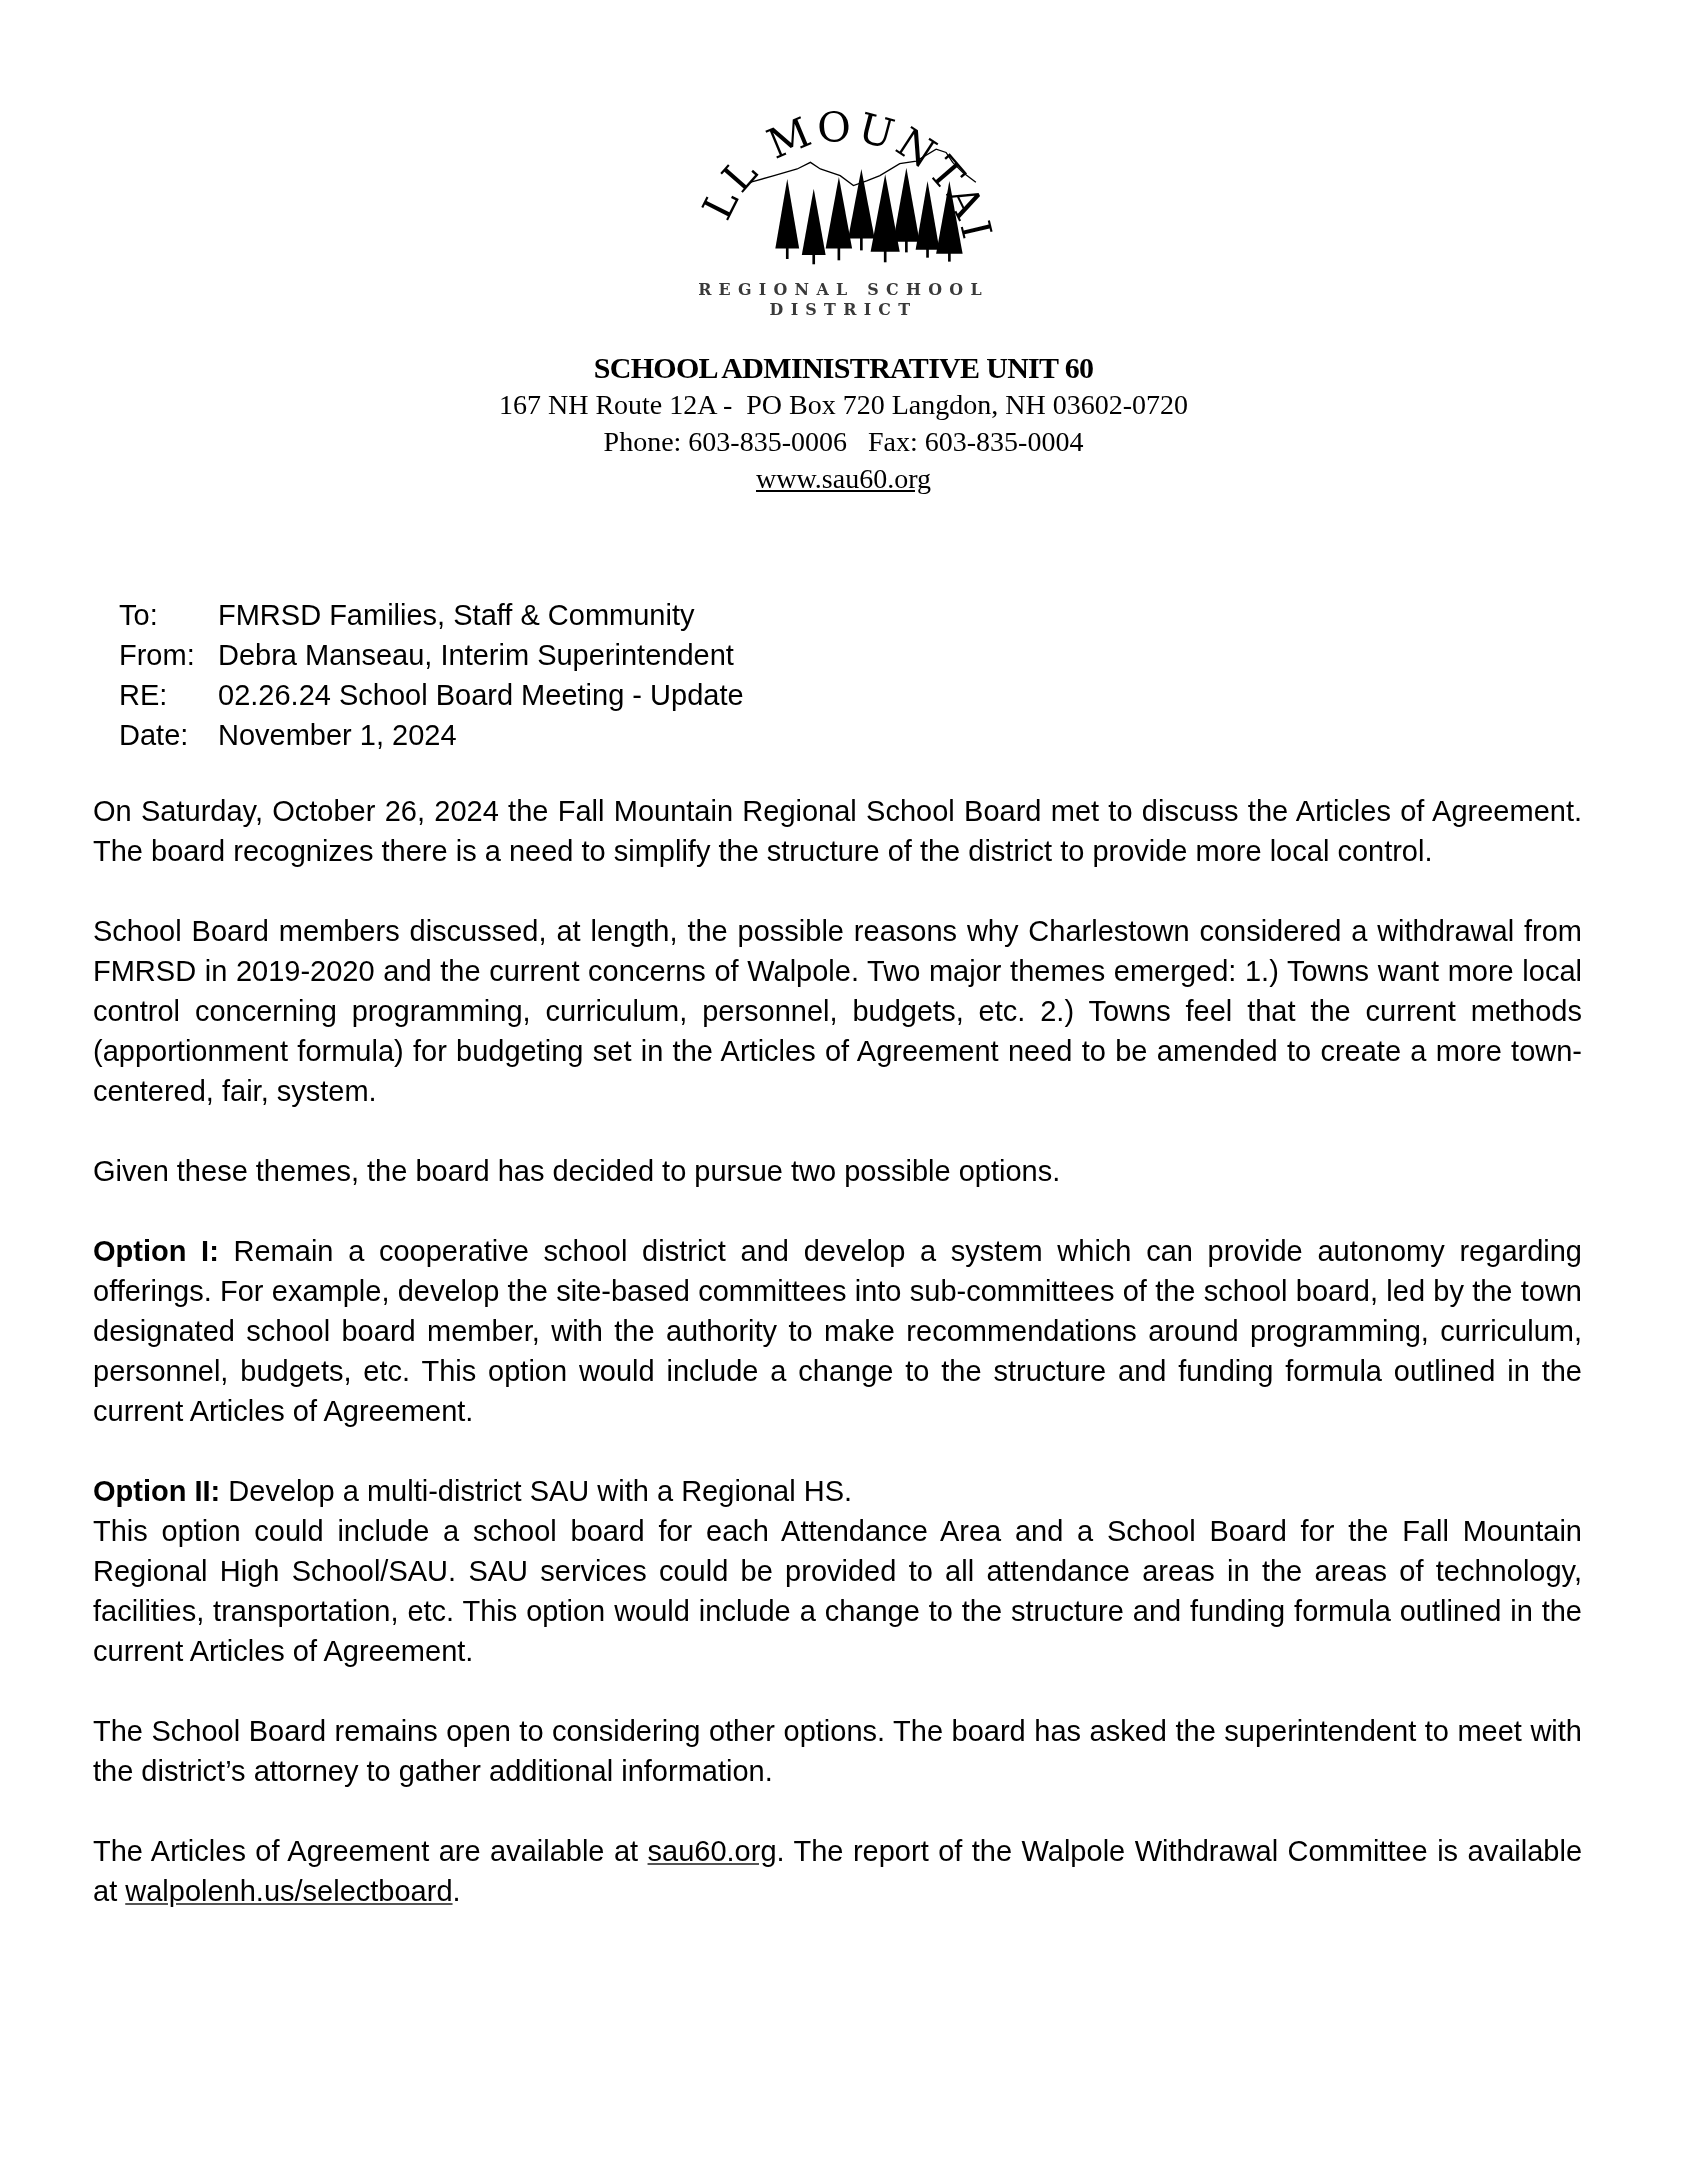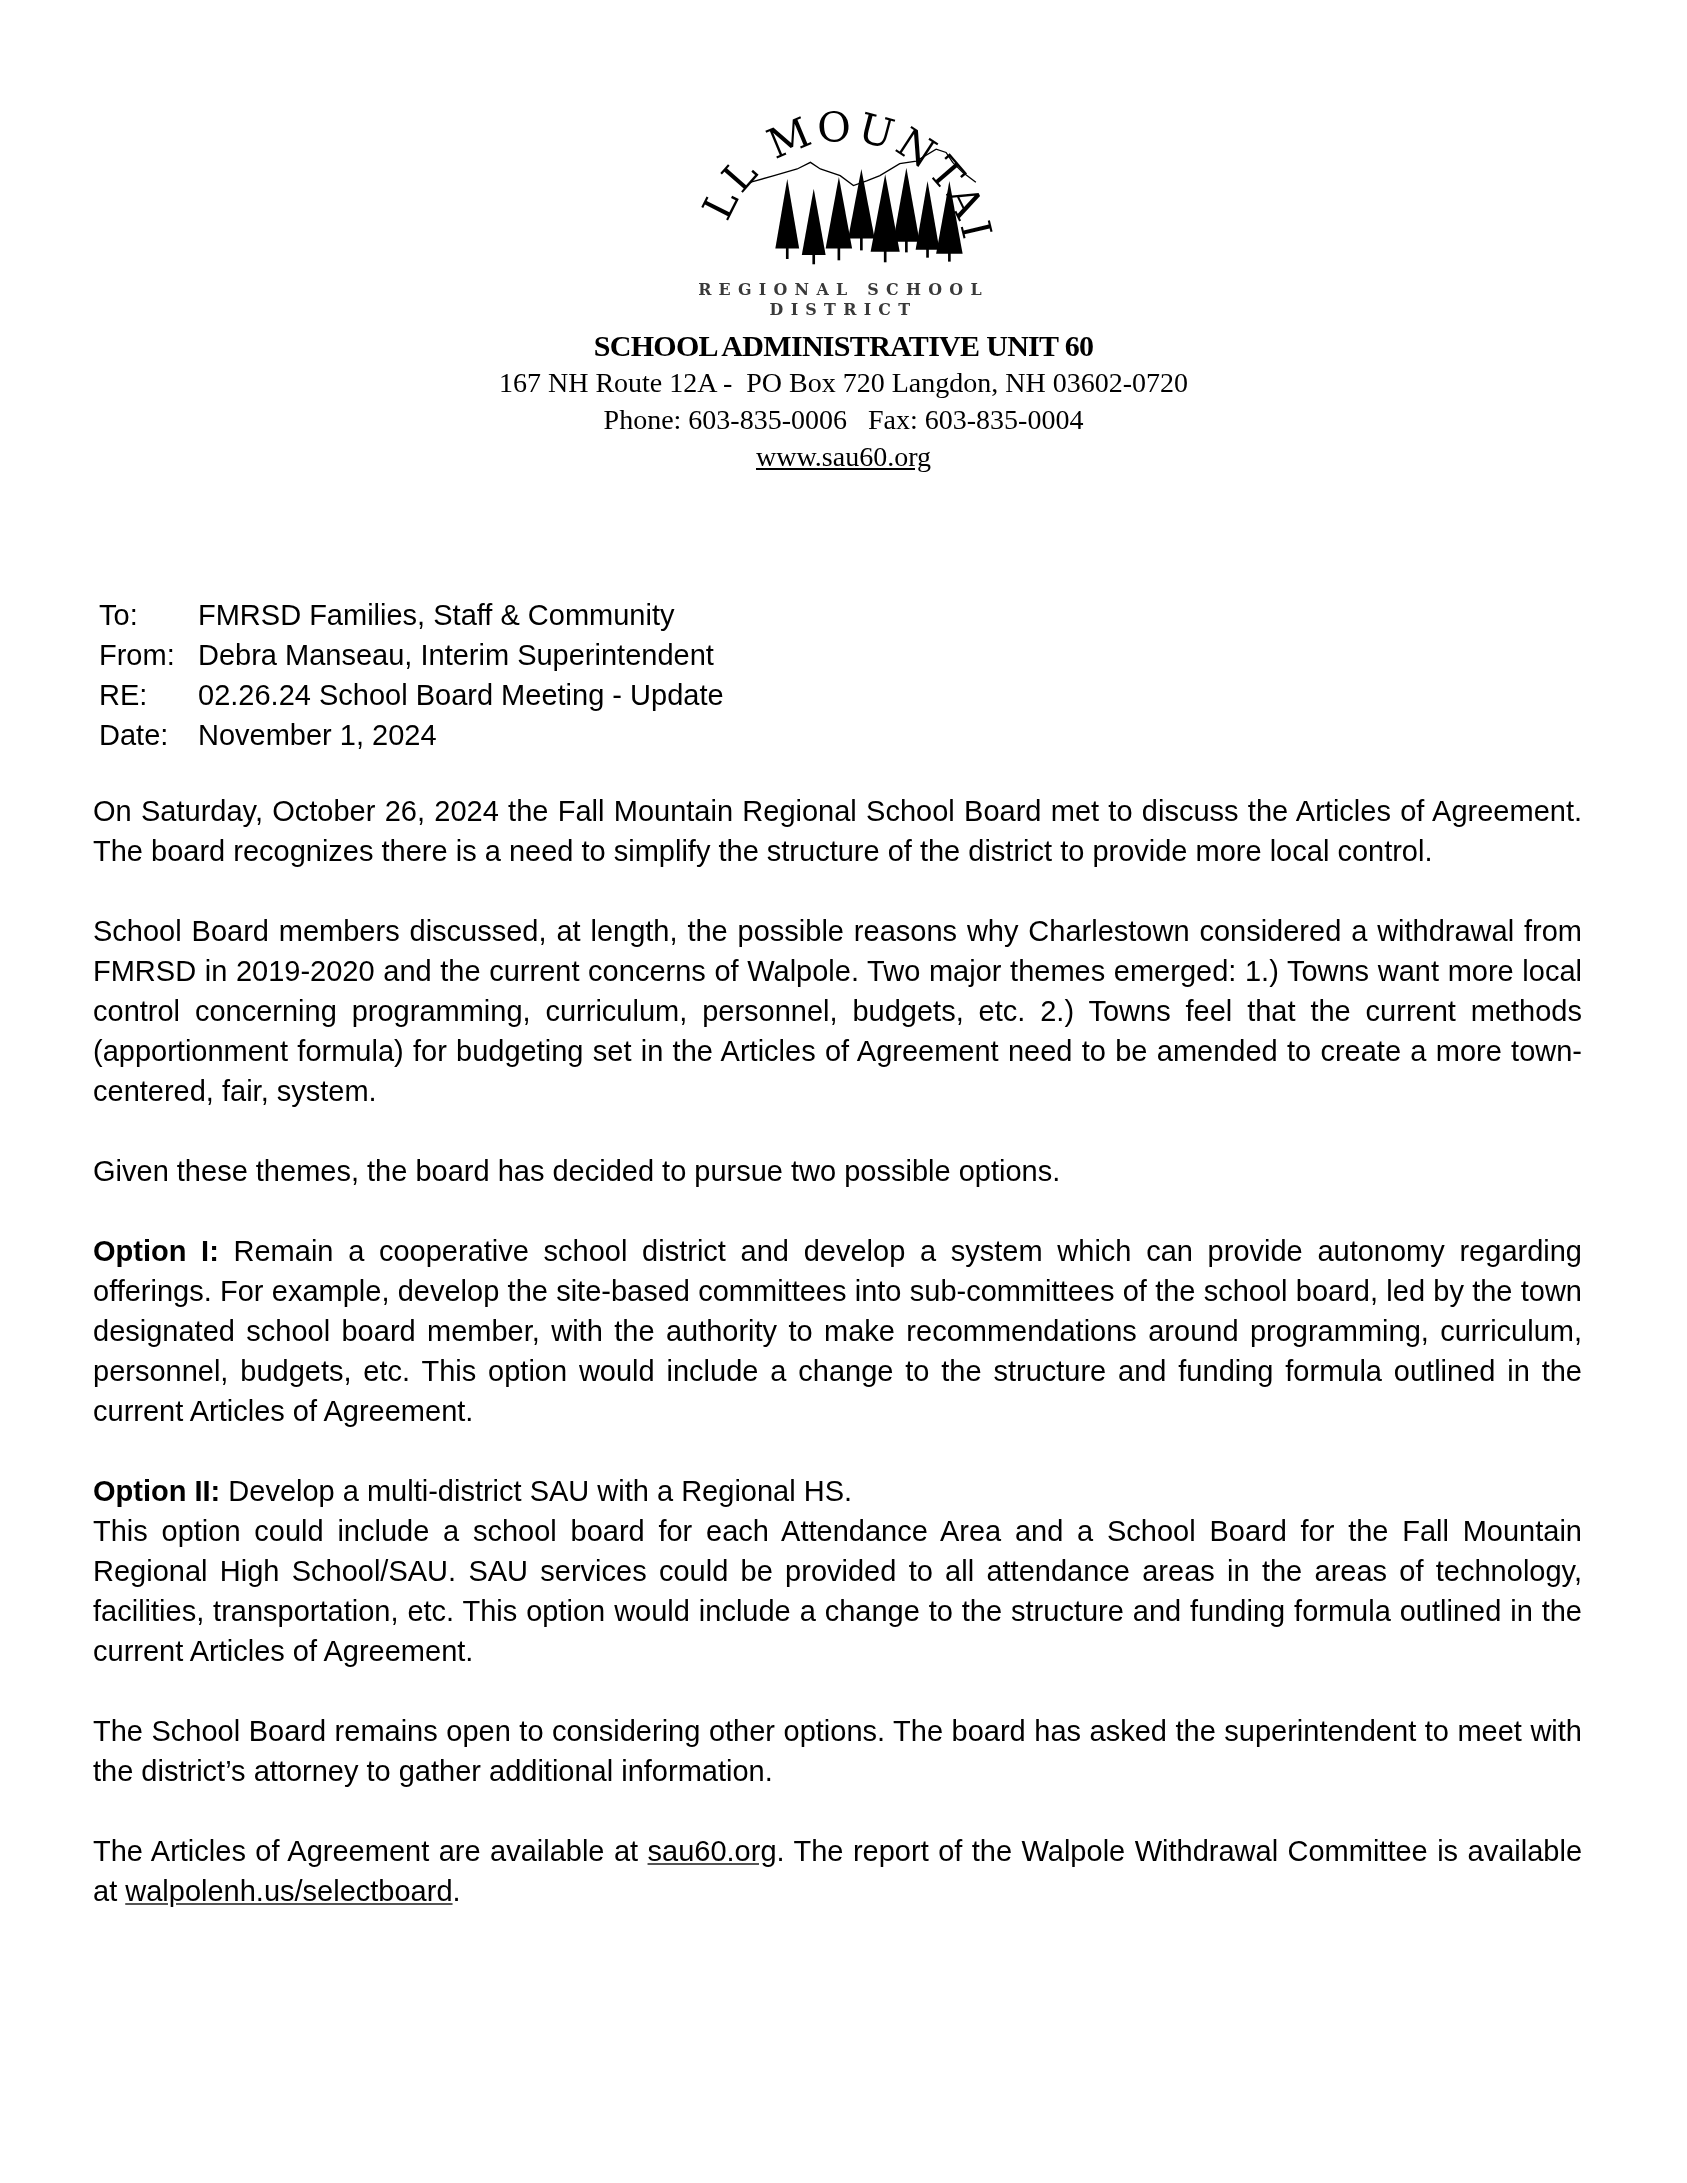--- a/index.html
+++ b/index.html
@@ -7,28 +7,28 @@
     .page { position: absolute; left: 0; top: 0; width: 1687px; height: 2183px; }
 
     
     .logo { position: absolute; left: 688px; top: 63px; width: 311px; height: 255px; }
     .logo svg { width: 100%; height: 100%; }
     .logo-sub { font-family: "DejaVu Serif", serif; fill: #3a3a3a; font-weight: bold; letter-spacing: 11px; }
 
     
     .letterhead { position: absolute; left: 0; top: 327px; width: 1687px; text-align: center;
       font-family: "Liberation Serif", serif; color: #000; }
-    .lh-title { font-size: 30px; font-weight: bold; line-height: 37px; letter-spacing: -0.7px; }
+    .lh-title { font-size: 30px; font-weight: bold; line-height: 37px; letter-spacing: -0.7px; margin-top: 22px; }
     .lh-line { font-size: 28px; line-height: 37px; }
     .lh-link { font-size: 28px; line-height: 37px; text-decoration: underline; color: #000; text-align: right; }
 
     
     .memo { position: absolute; left: 99px; top: 595px; font-family: "Liberation Sans", sans-serif;
       font-size: 29px; line-height: 40px; }
-    .memo-row { display: flex; }
+    .memo-row { display: flex; margin-left: 20px; }
     .memo-label { width: 99px; }
 
     
     .body { position: absolute; left: 93px; top: 791px; width: 1489px;
       font-family: "Liberation Sans", sans-serif; font-size: 29px; line-height: 40px; }
     .body p { margin: 0 0 40px 0; text-align: justify; }
     .body p.nospace { margin-bottom: 0; }
     .body b { font-weight: bold; }
     .doc-link { color: #000000; text-decoration: underline; text-decoration-color: #555; }
   </style>

